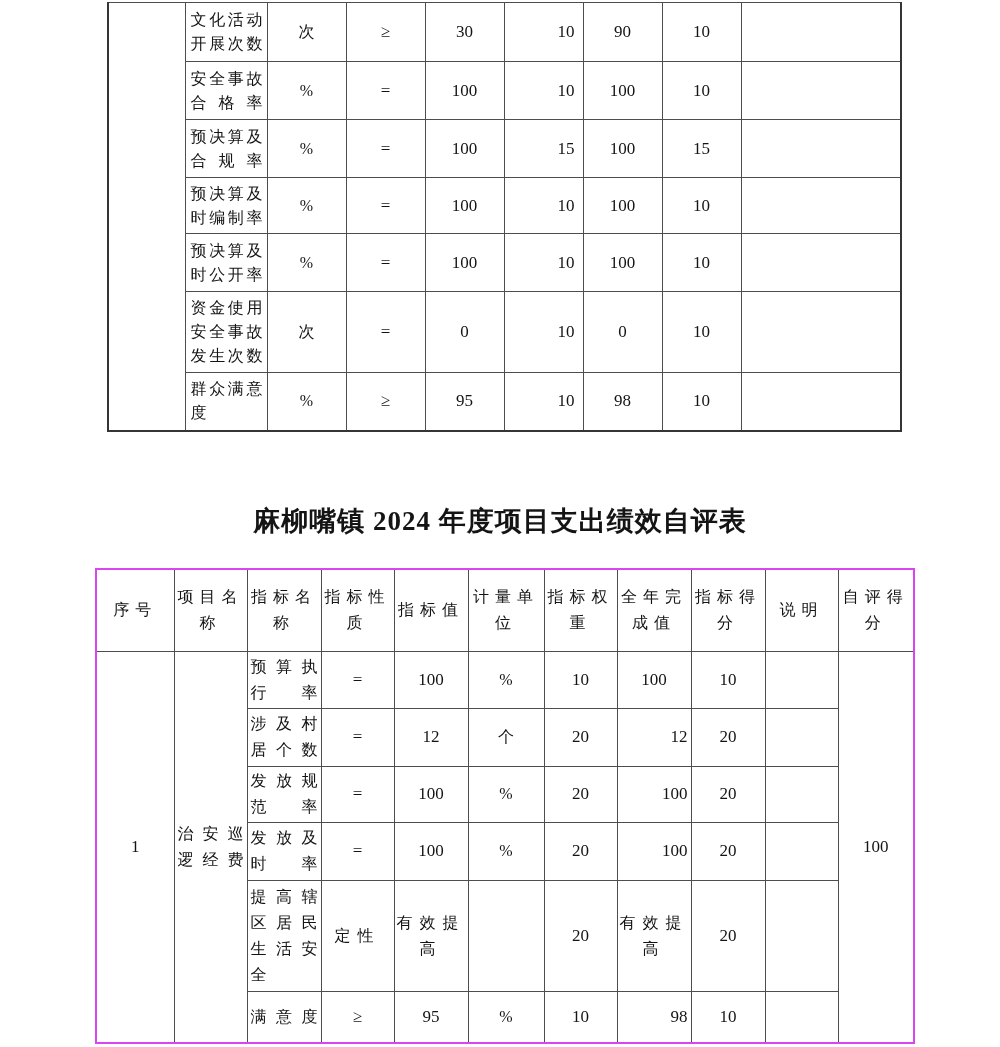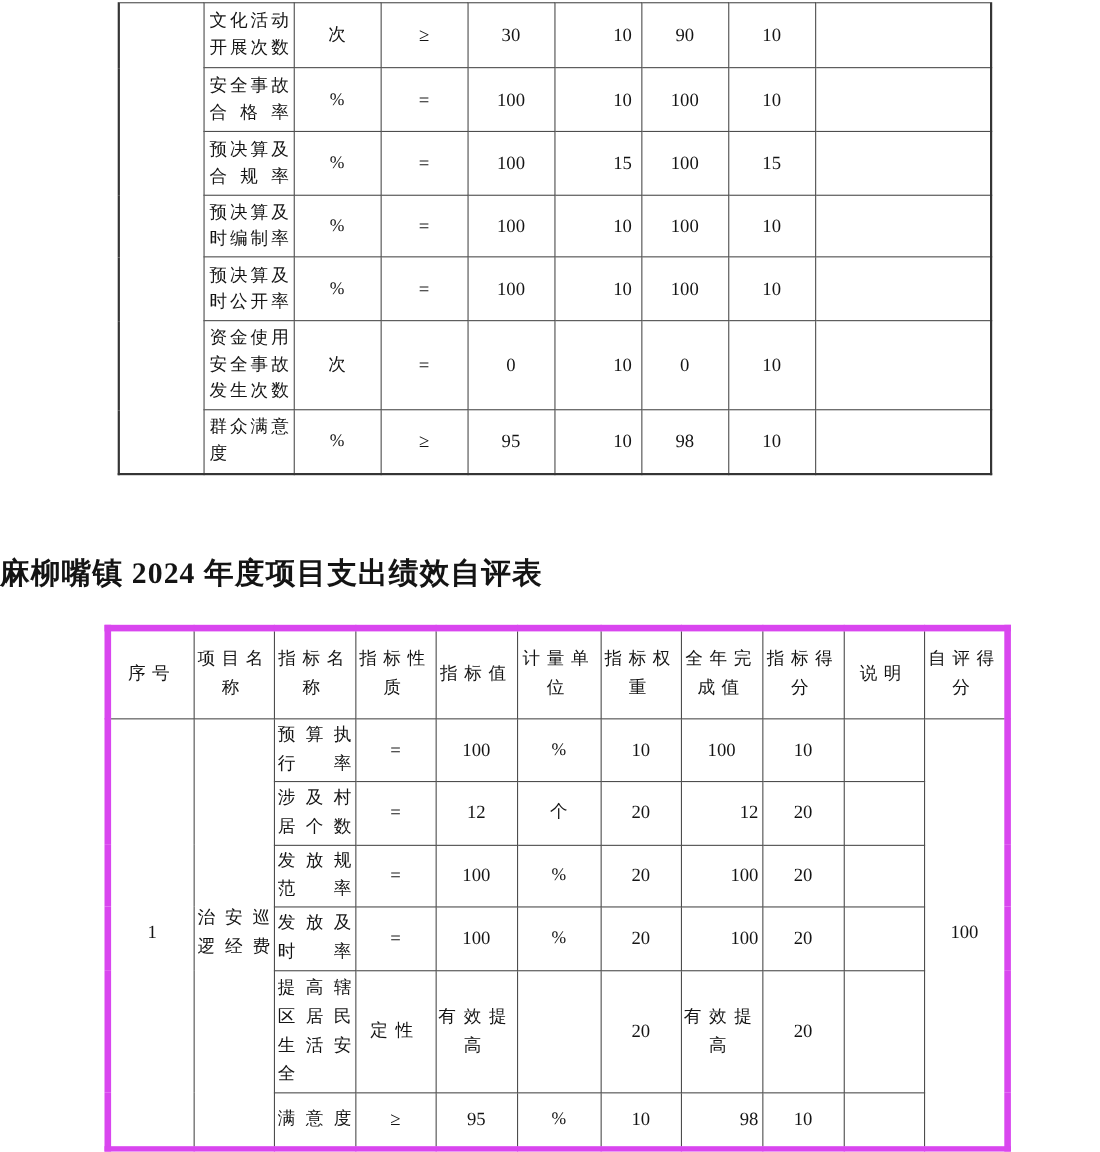--- a/index.html
+++ b/index.html
@@ -11,24 +11,24 @@
      font-size:16px;line-height:24px;padding:0;}
 
   
   .t1{position:absolute;left:107px;top:2px;width:793px;
       border:2px solid #353535;border-top-width:1px;}
   .t1 td.name{white-space:pre-line;text-align:justify;text-align-last:justify;
               padding:0 4px 0 5px;line-height:24px;}
 
   
   .title{position:absolute;left:0;top:501px;width:1000px;height:40px;line-height:40px;
-         font-size:27px;font-weight:bold;letter-spacing:1px;}
-
-  
-  .t2{position:absolute;left:95px;top:568px;width:818px;border:6px solid #d946ef;}
+         text-align:center;font-size:27px;font-weight:bold;letter-spacing:1px;}
+
+  
+  .t2{position:absolute;left:95px;top:568px;width:818px;border:2px solid #d946ef;}
   .t2 td{line-height:26px;}
   .t2 td.th{white-space:pre-line;text-align:center;letter-spacing:6px;line-height:26px;}
   .t2 td.name{white-space:pre-line;text-align:justify;text-align-last:justify;
               padding:0 3px;line-height:26px;font-family:Liberation Serif, serif;}
 
   
   .c{text-align:center;}
   .r{text-align:right;}
   .t1 .r{padding-right:8px;}
   .t2 .r{padding-right:3px;}

